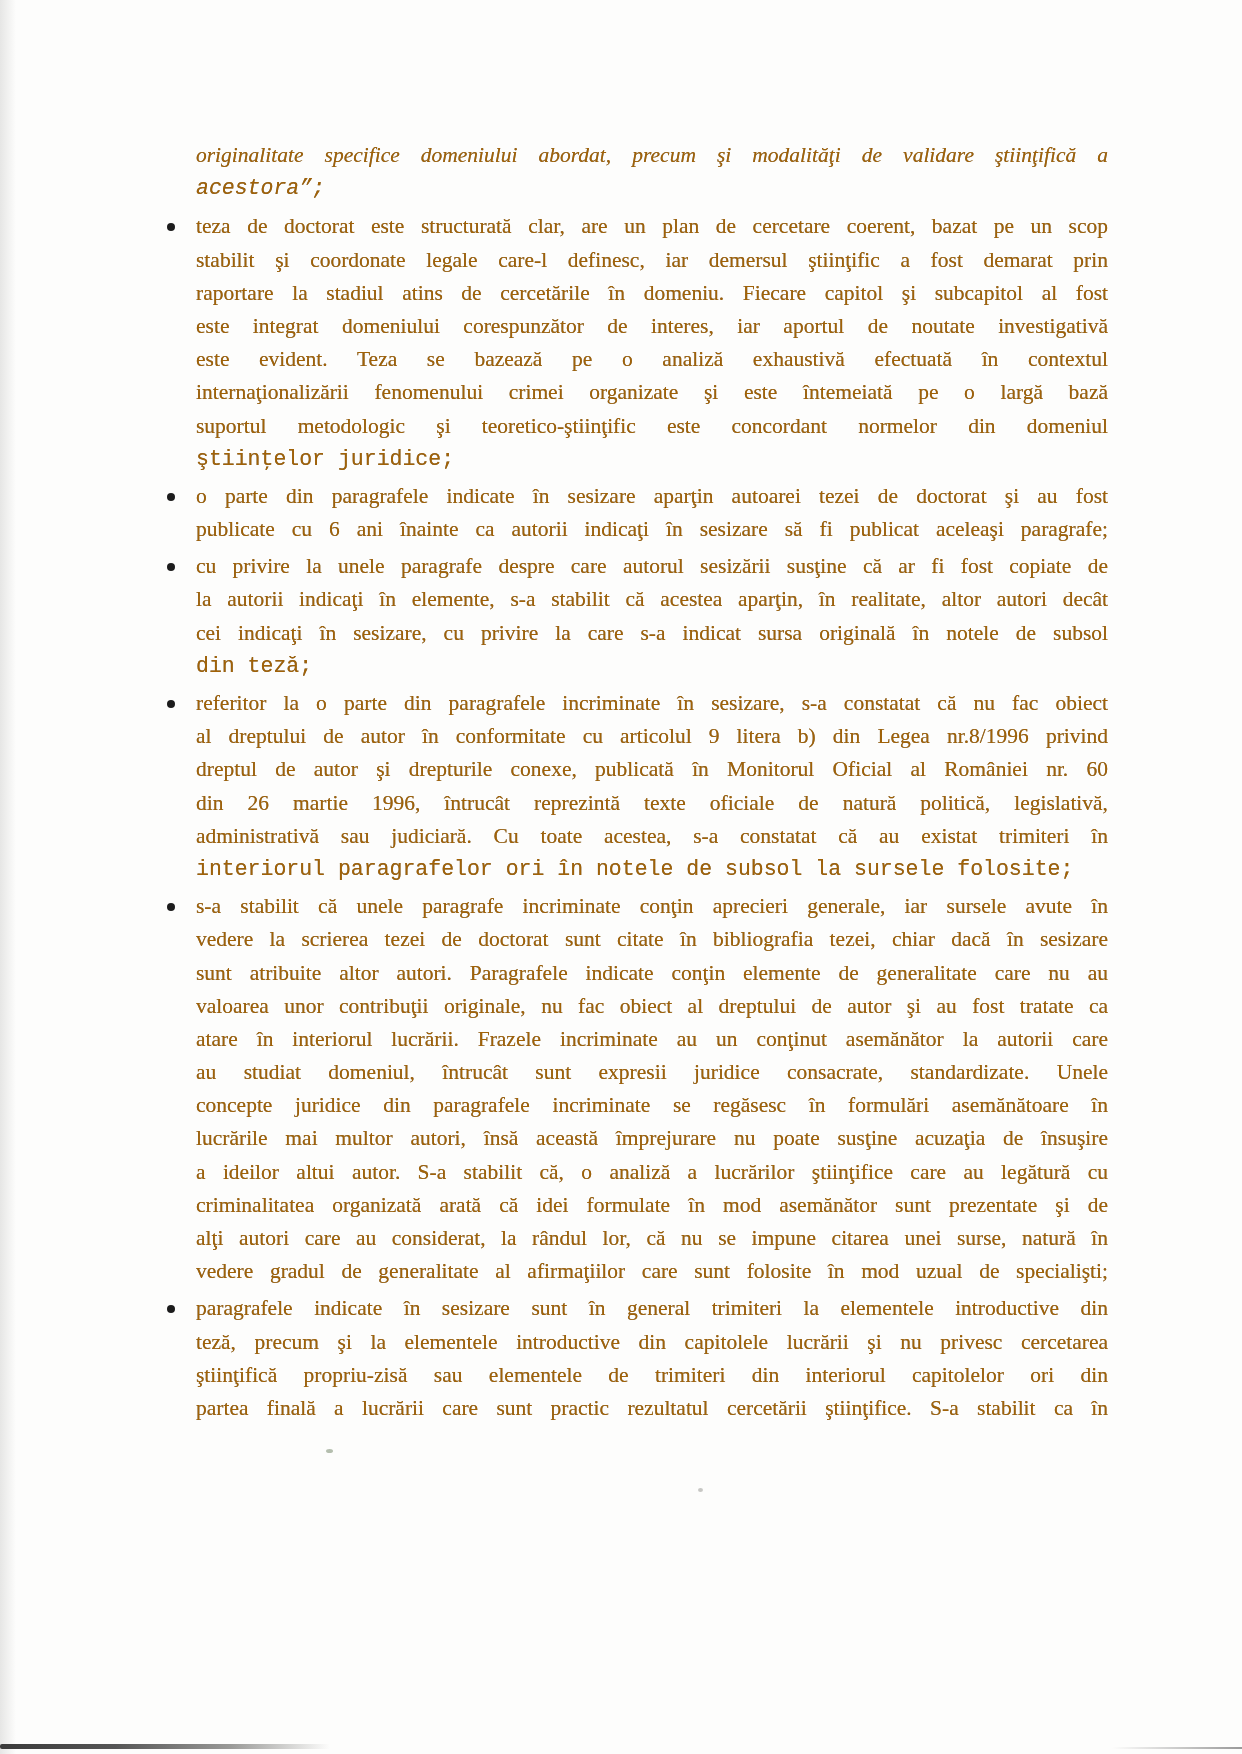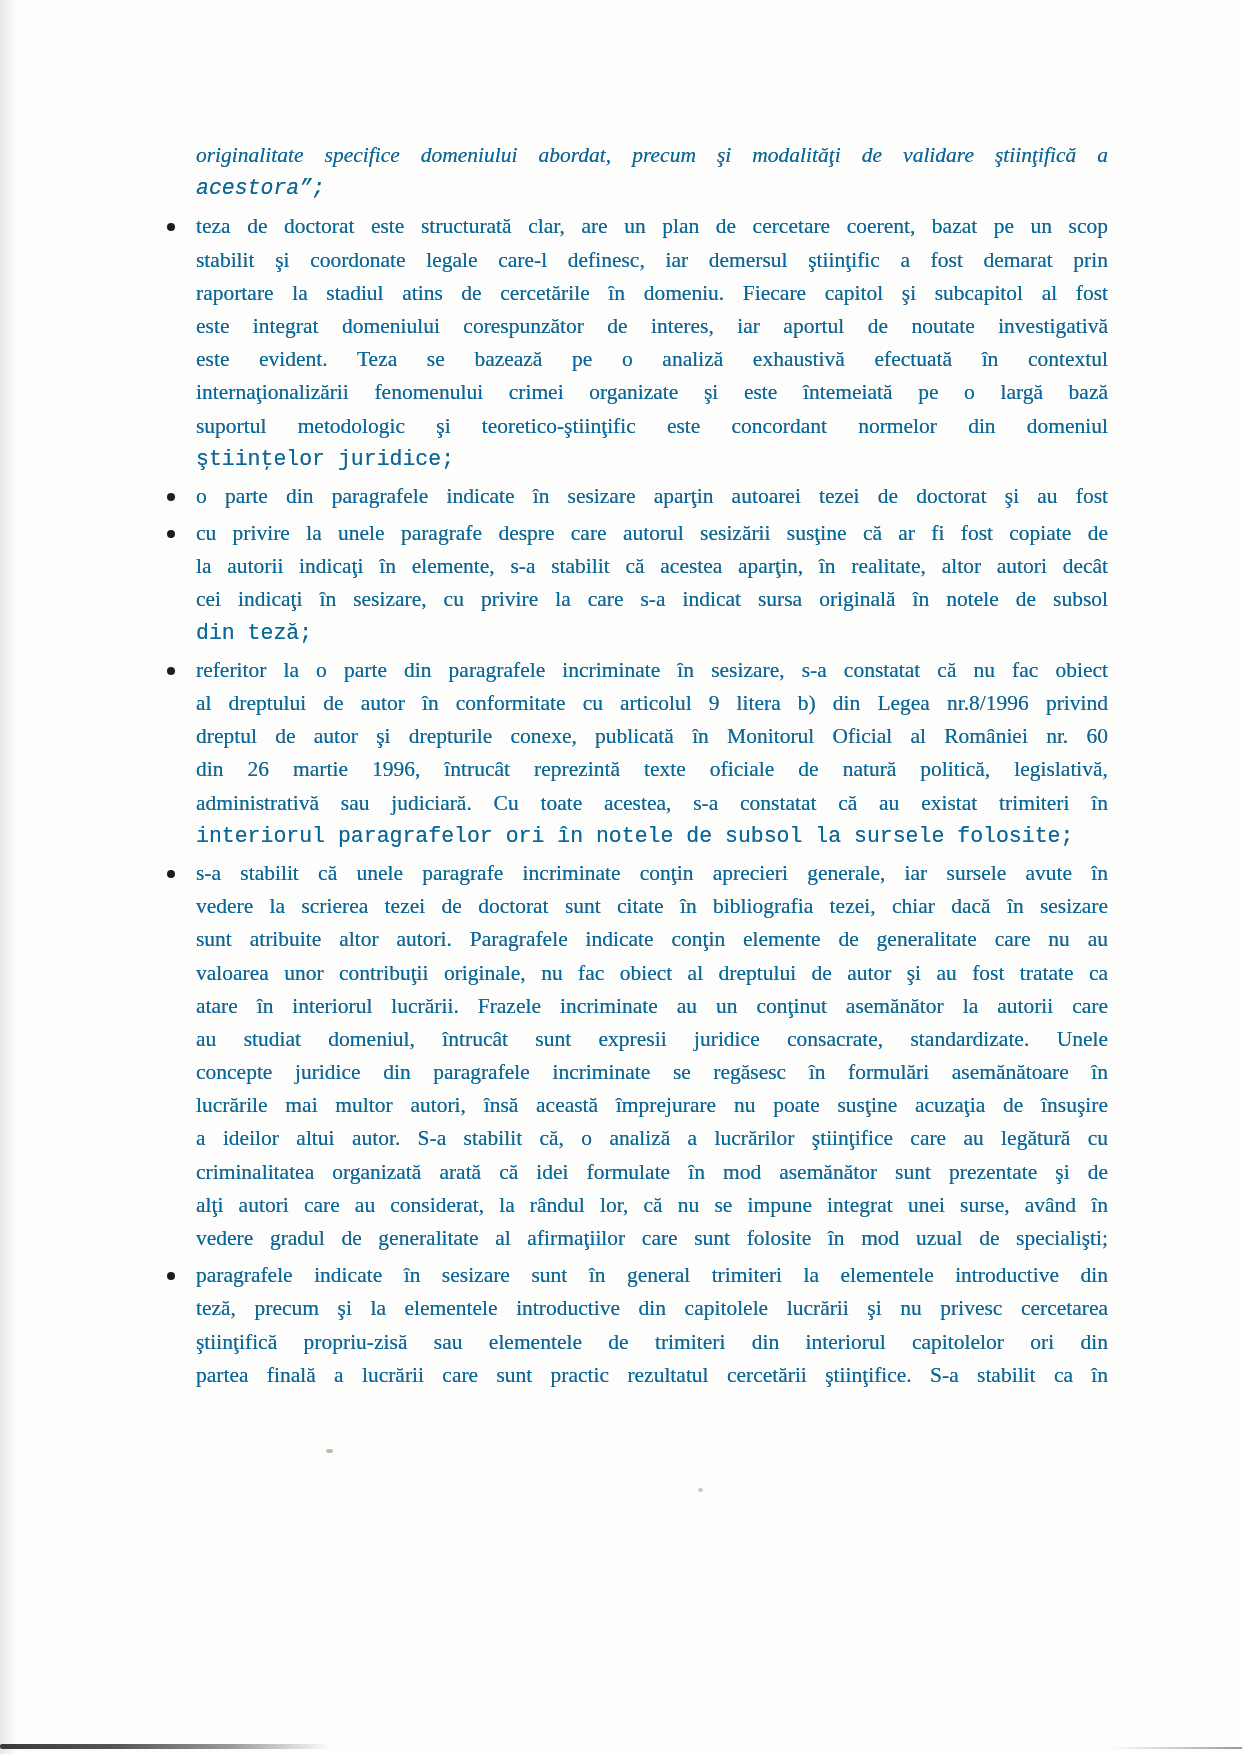--- a/index.html
+++ b/index.html
@@ -7,21 +7,21 @@
     padding: 0;
     background: #ffffff;
   }
   .page {
     position: relative;
     width: 1242px;
     height: 1754px;
     background: #fdfdfc;
     overflow: hidden;
     font-family: "Liberation Serif", "DejaVu Serif", serif;
-    color: #0369a1;
+    color: #a16207;
   }
   
   .edge-shade {
     position: absolute;
     left: 0; top: 0;
     width: 16px; height: 100%;
     background: linear-gradient(to right, rgba(110,110,108,0.16), rgba(255,255,255,0));
     pointer-events: none;
   }
   .content {
@@ -123,20 +123,21 @@
         <div class="ln">internaţionalizării fenomenului crimei organizate şi este întemeiată pe o largă bază</div>
         <div class="ln">suportul metodologic şi teoretico-ştiinţific este concordant normelor din domeniul</div>
         <div class="ln last">ştiinţelor juridice;</div>
       </div>
     </div>
 
     <div class="bullet-item">
       <div class="marker"></div>
       <div class="lines">
         <div class="ln">o parte din paragrafele indicate în sesizare aparţin autoarei tezei de doctorat şi au fost</div>
+        <div class="ln">publicate cu 6 ani înainte ca autorii indicaţi în sesizare să fi publicat aceleaşi paragrafe;</div>
       </div>
     </div>
 
     <div class="bullet-item">
       <div class="marker"></div>
       <div class="lines">
         <div class="ln">cu privire la unele paragrafe despre care autorul sesizării susţine că ar fi fost copiate de</div>
         <div class="ln">la autorii indicaţi în elemente, s-a stabilit că acestea aparţin, în realitate, altor autori decât</div>
         <div class="ln">cei indicaţi în sesizare, cu privire la care s-a indicat sursa originală în notele de subsol</div>
         <div class="ln last">din teză;</div>
@@ -161,21 +162,21 @@
         <div class="ln">s-a stabilit că unele paragrafe incriminate conţin aprecieri generale, iar sursele avute în</div>
         <div class="ln">vedere la scrierea tezei de doctorat sunt citate în bibliografia tezei, chiar dacă în sesizare</div>
         <div class="ln">sunt atribuite altor autori. Paragrafele indicate conţin elemente de generalitate care nu au</div>
         <div class="ln">valoarea unor contribuţii originale, nu fac obiect al dreptului de autor şi au fost tratate ca</div>
         <div class="ln">atare în interiorul lucrării. Frazele incriminate au un conţinut asemănător la autorii care</div>
         <div class="ln">au studiat domeniul, întrucât sunt expresii juridice consacrate, standardizate. Unele</div>
         <div class="ln">concepte juridice din paragrafele incriminate se regăsesc în formulări asemănătoare în</div>
         <div class="ln">lucrările mai multor autori, însă această împrejurare nu poate susţine acuzaţia de însuşire</div>
         <div class="ln">a ideilor altui autor. S-a stabilit că, o analiză a lucrărilor ştiinţifice care au legătură cu</div>
         <div class="ln">criminalitatea organizată arată că idei formulate în mod asemănător sunt prezentate şi de</div>
-        <div class="ln">alţi autori care au considerat, la rândul lor, că nu se impune integrat unei surse, având în</div>
+        <div class="ln">alţi autori care au considerat, la rândul lor, că nu se impune citarea unei surse, natură în</div>
         <div class="ln">vedere gradul de generalitate al afirmaţiilor care sunt folosite în mod uzual de specialişti;</div>
       </div>
     </div>
 
     <div class="bullet-item">
       <div class="marker"></div>
       <div class="lines">
         <div class="ln">paragrafele indicate în sesizare sunt în general trimiteri la elementele introductive din</div>
         <div class="ln">teză, precum şi la elementele introductive din capitolele lucrării şi nu privesc cercetarea</div>
         <div class="ln">ştiinţifică propriu-zisă sau elementele de trimiteri din interiorul capitolelor ori din</div>

